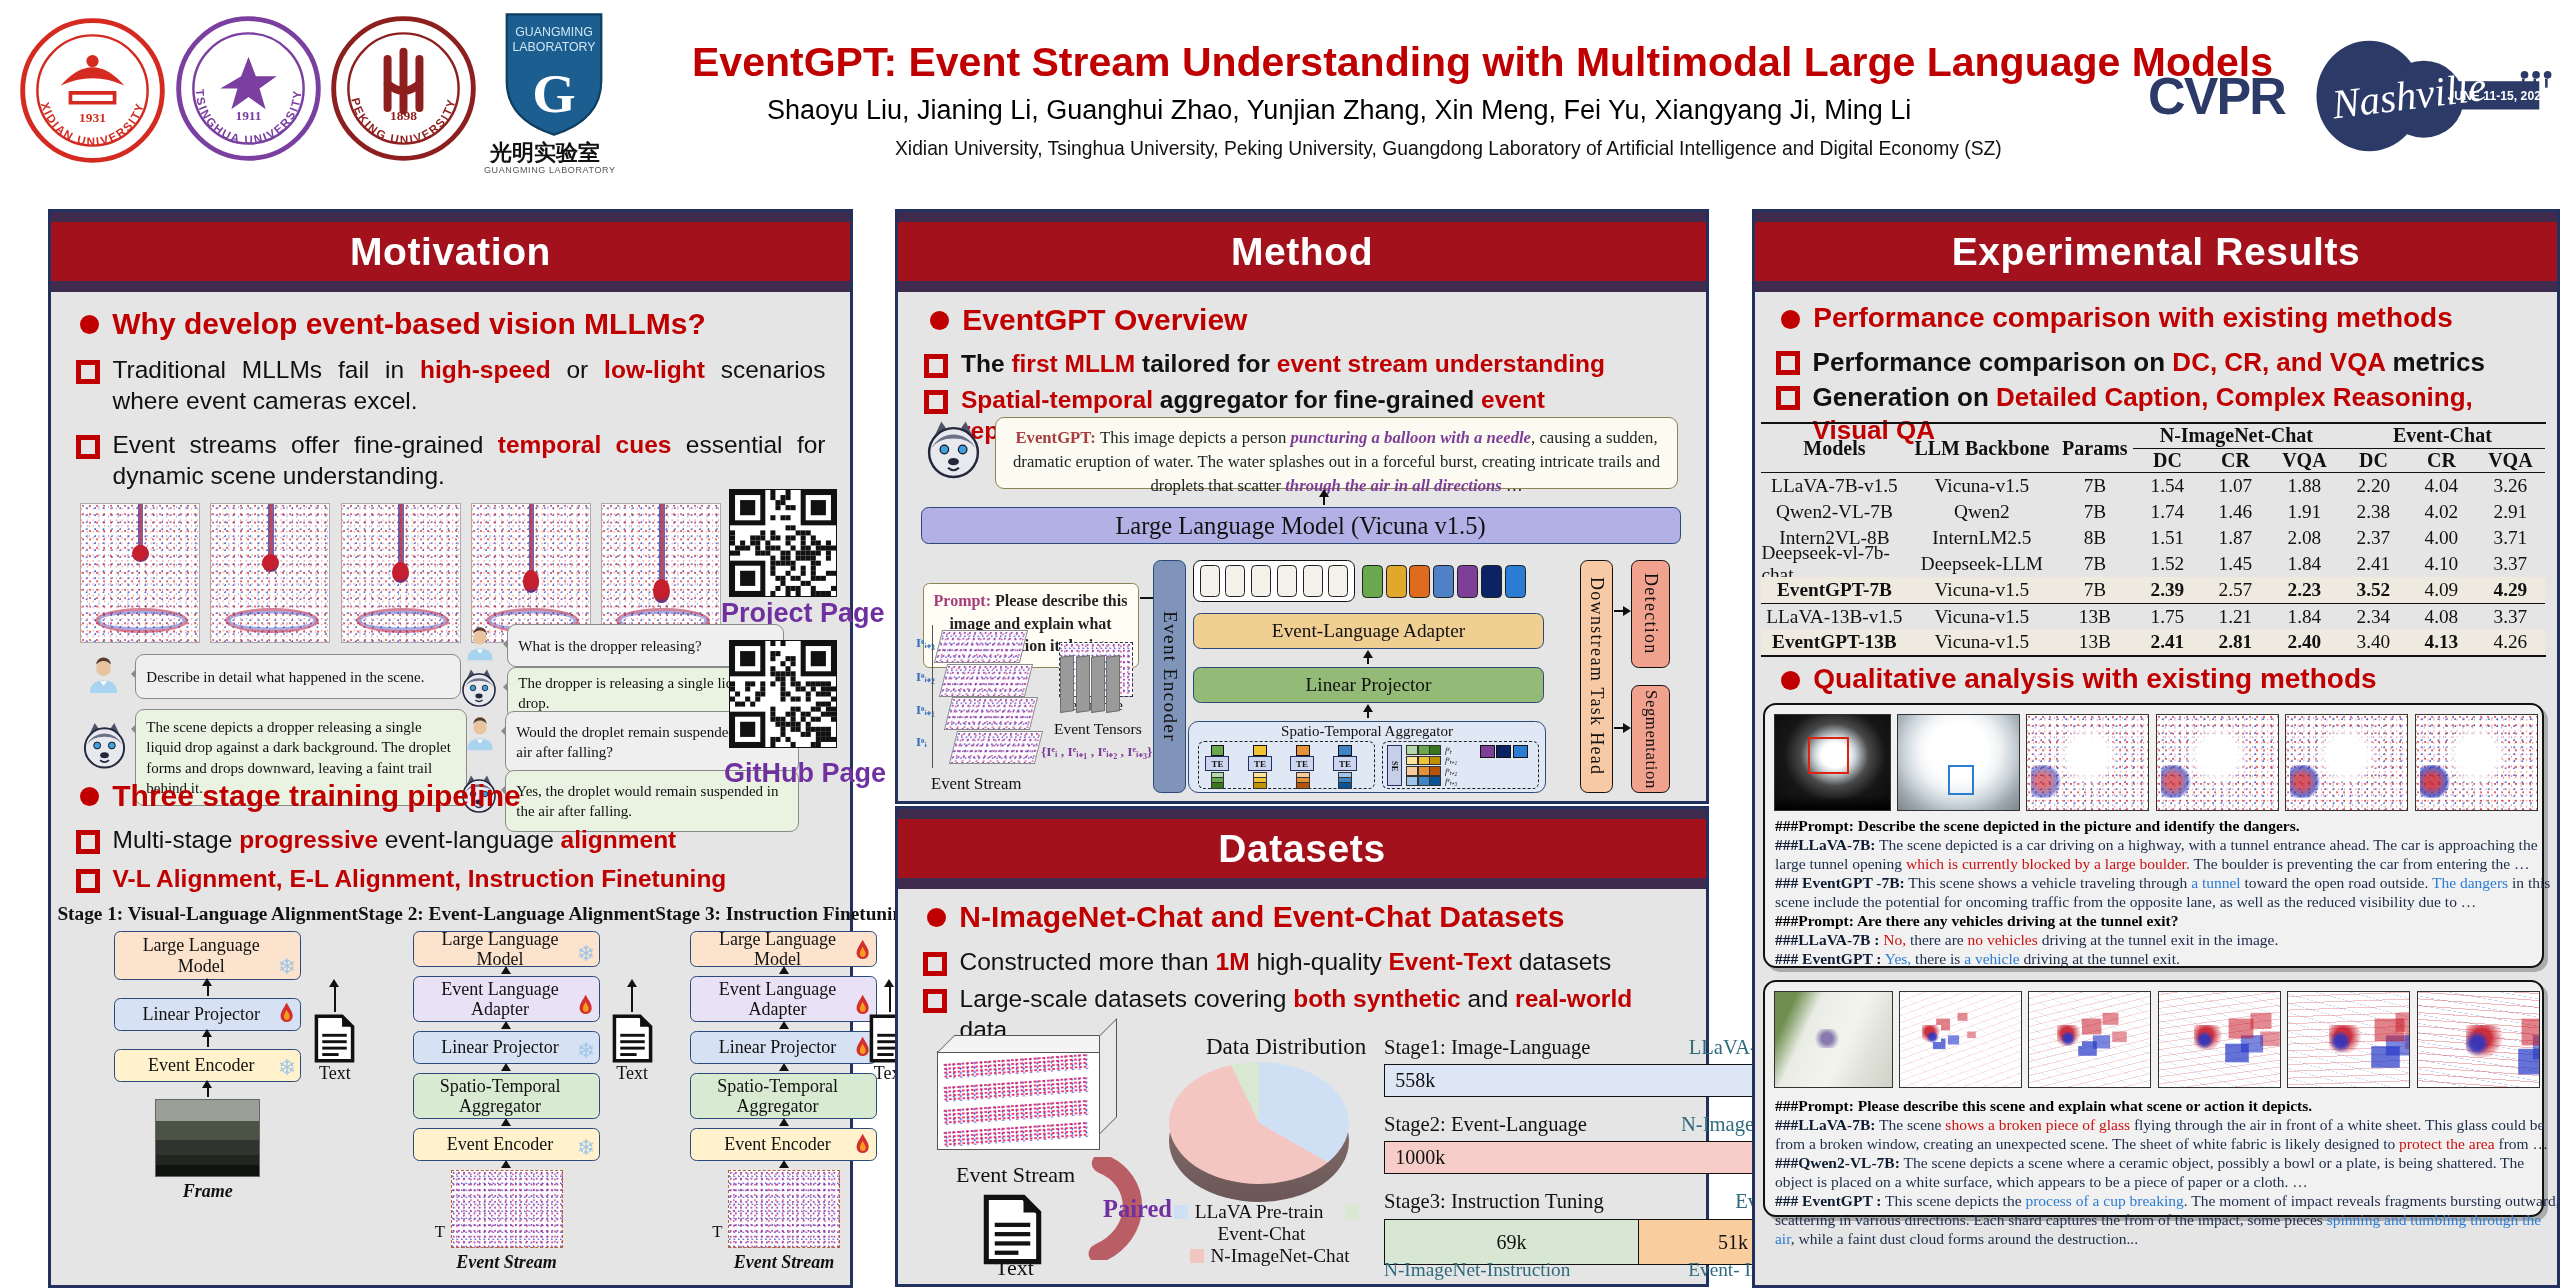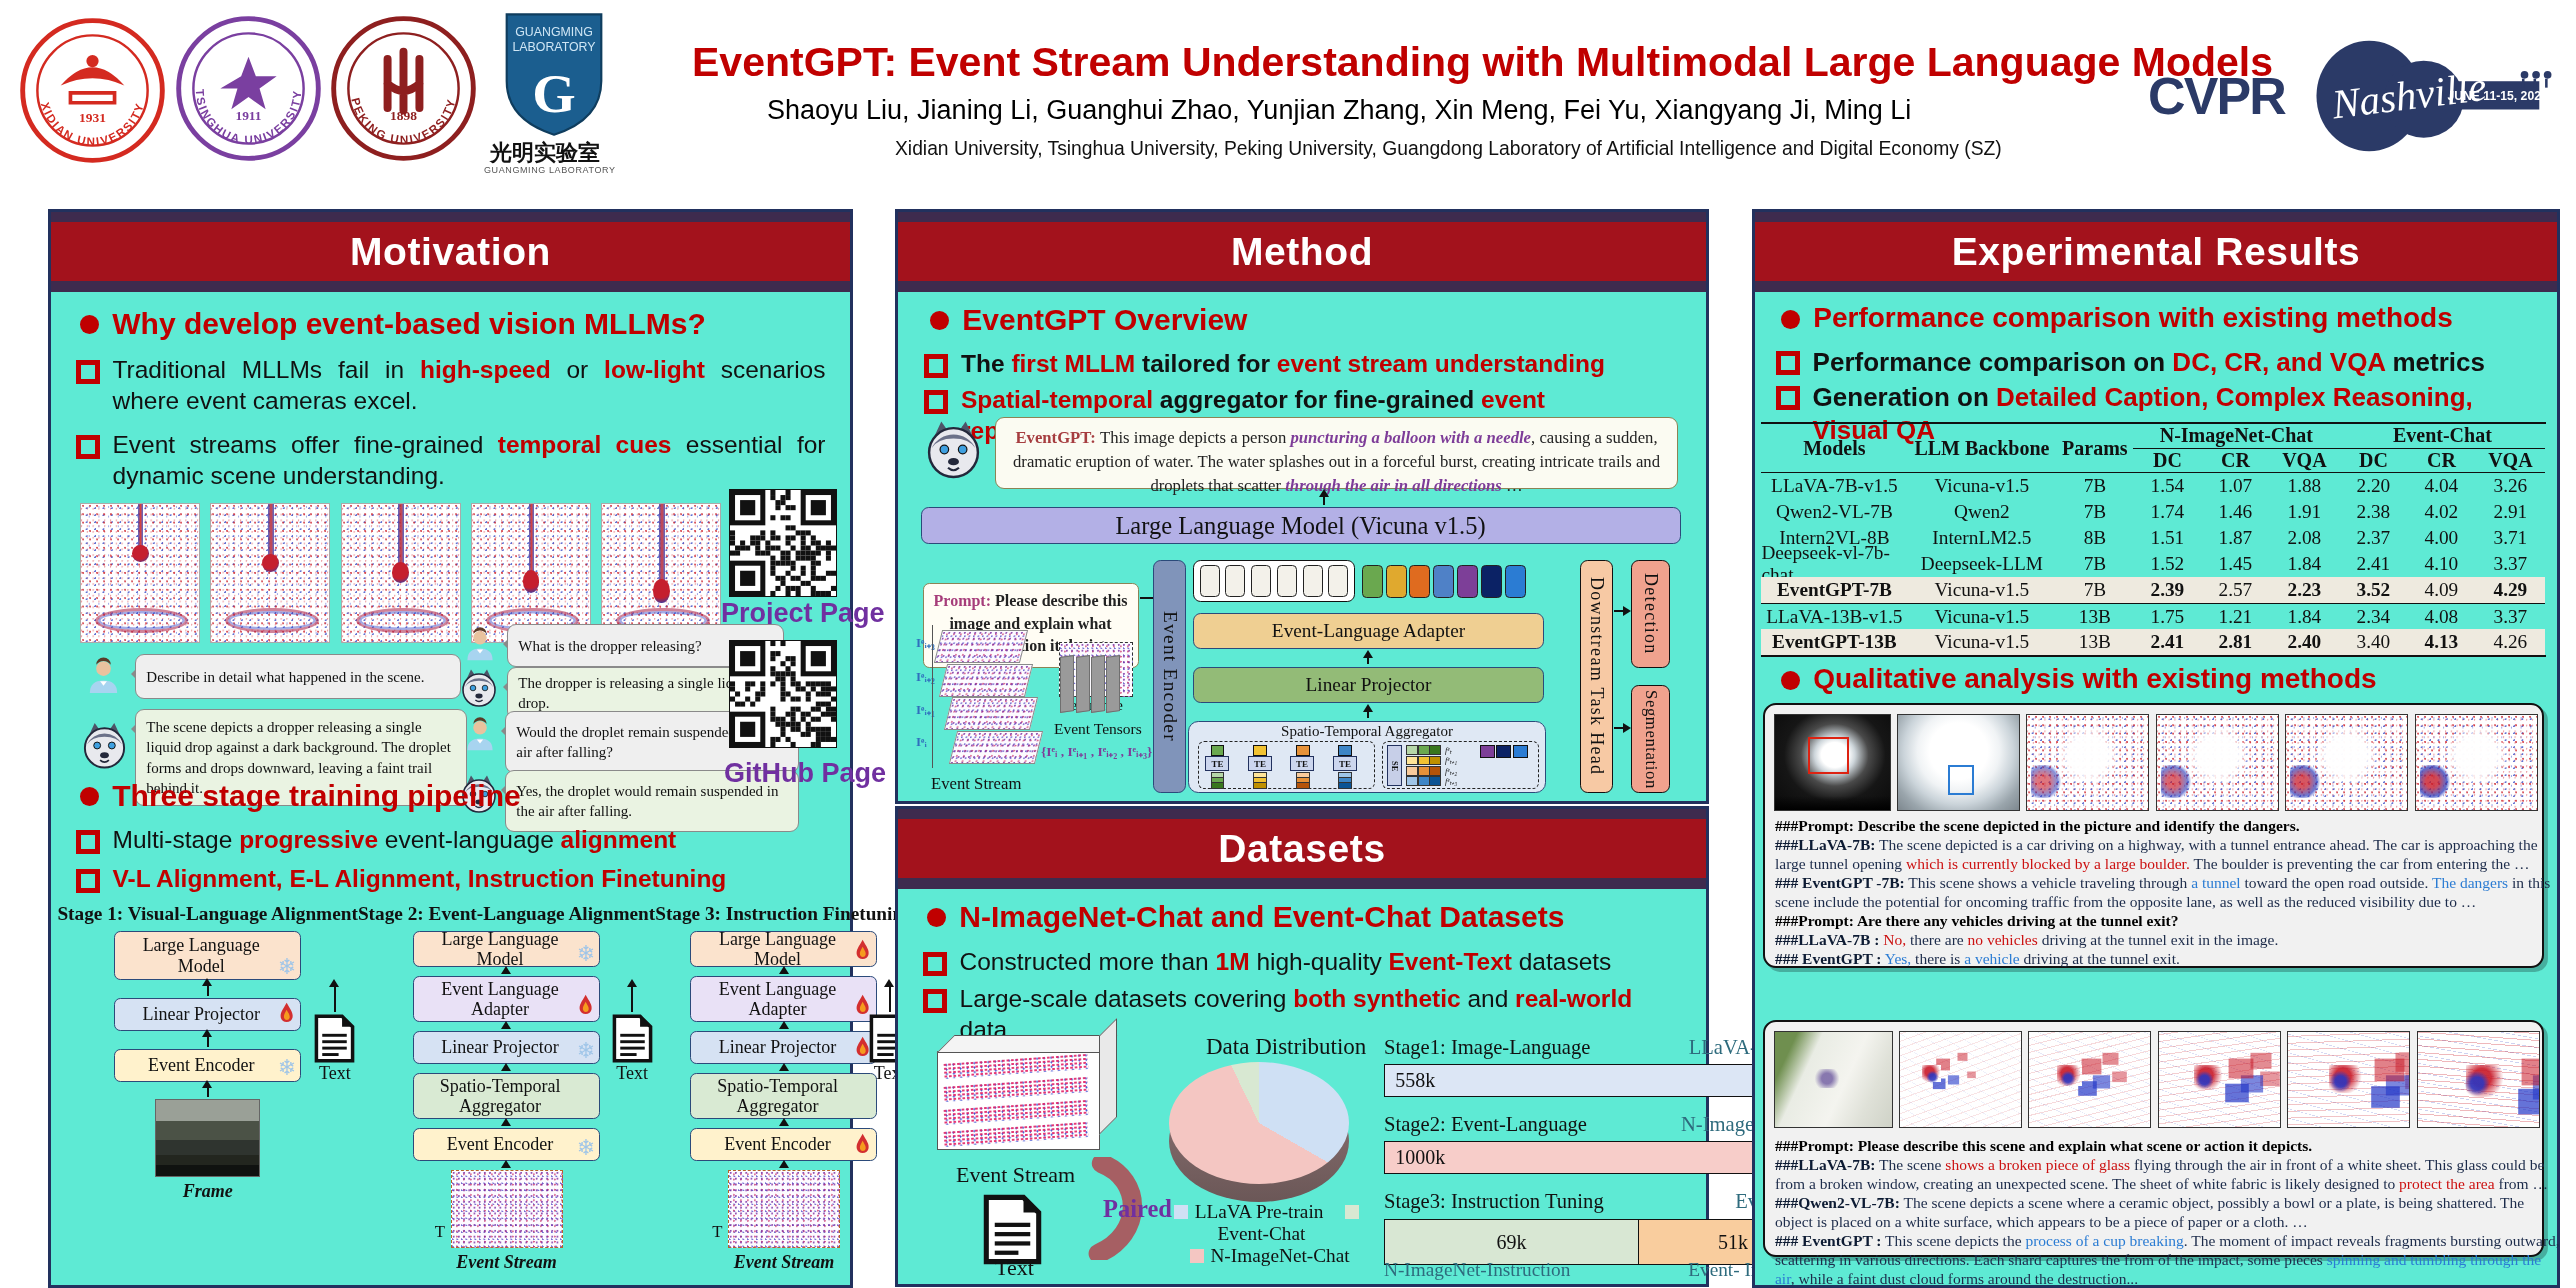--- a/index.html
+++ b/index.html
@@ -1,19 +1,19 @@
 <!DOCTYPE html>
 <html style="font-size:10.3px"><head>
 <meta charset="utf-8">
 <style>
   html,body{margin:0;padding:0;background:#fff;}
   .poster{position:relative;width:2576px;height:1288px;background:#ffffff;
     font-family:"Liberation Sans",sans-serif;overflow:hidden;}
   
-  .panel{position:absolute;background:#5eead4;border:3.2px solid #22315e;}
+  .panel{position:absolute;background:#e5e5e5;border:3.2px solid #22315e;}
   .band1{height:10.3px;background:#3e2b4e;}
   .band2{height:59px;background:#a3121c;color:#fff;display:flex;align-items:center;justify-content:center;
     font-size:39px;font-weight:bold;letter-spacing:0.6px;}
   
   .blt{position:absolute;display:flex;gap:13px;align-items:flex-start;}
   .dot{flex:none;width:19.3px;height:19.3px;border-radius:50%;background:#c00000;margin-top:7.7px;}
   .sqb{flex:none;width:14px;height:14px;border:5.2px solid #c00000;margin-top:5.2px;}
   .blt-h{font-weight:bold;color:#c00000;font-size:30px;line-height:1.15;}
   .blt-t{font-size:24.5px;line-height:1.25;}
   .sg-k{color:#111;} .sg-r{color:#c00000;font-weight:bold;}
@@ -1076,21 +1076,21 @@
           <div class="qline" style="left: 10.3px; top: 131px;"><span class="sg-nm">###LLaVA-7B:</span><span class="sg-n"> The scene depicted is a car driving on a highway, with a tunnel entrance ahead. The car is approaching the</span></div>
           <div class="qline" style="left: 10.3px; top: 150px;"><span class="sg-n">large tunnel opening </span><span class="sg-rr">which is currently blocked by a large boulder.</span><span class="sg-n"> The boulder is preventing the car from entering the …</span></div>
           <div class="qline" style="left: 10.3px; top: 169px;"><span class="sg-nm">### EventGPT -7B:</span><span class="sg-n"> This scene shows a vehicle traveling through </span><span class="sg-bb">a tunnel</span><span class="sg-n"> toward the open road outside. </span><span class="sg-bb">The dangers</span><span class="sg-n"> in this</span></div>
           <div class="qline" style="left: 10.3px; top: 188px;"><span class="sg-n">scene include the potential for oncoming traffic from the opposite lane, as well as the reduced visibility due to …</span></div>
           <div class="qline" style="left: 10.3px; top: 207px;"><span class="sg-qb">###Prompt: Are there any vehicles driving at the tunnel exit?</span></div>
           <div class="qline" style="left: 10.3px; top: 226px;"><span class="sg-nm">###LLaVA-7B :</span><span class="sg-rr"> No,</span><span class="sg-n">  there are </span><span class="sg-rr">no vehicles</span><span class="sg-n"> driving at the tunnel exit in the image.</span></div>
           <div class="qline" style="left: 10.3px; top: 245px;"><span class="sg-nm">### EventGPT :</span><span class="sg-bb"> Yes,</span><span class="sg-n">  there is </span><span class="sg-bb">a vehicle</span><span class="sg-n"> driving at the tunnel exit.</span></div>
         </div>
     </div>
 
-    <div class="qualbox" style="left:7.7px;top:808px;width:781px;height:237px;">
+    <div class="qualbox" style="left:7.7px;top:768px;width:781px;height:237px;">
       <div class="imgrow" id="splashRow" style="left:9px;top:9px;">
           <div class="evimg" style="width: 117px; height: 95px; background: linear-gradient(115deg, rgb(111, 143, 79) 0px, rgb(111, 143, 79) 14%, rgb(233, 236, 228) 30%, rgb(244, 244, 239) 58%, rgb(223, 225, 216) 78%, rgb(207, 210, 199) 100%);">
             <div style="position: absolute; left: 37px; top: 37px; width: 30px; height: 19.3px; background: radial-gradient(circle, rgba(110, 90, 160, 0.8) 30%, transparent 70%);"></div>
           </div>
           <div class="evimg" style="width: 121px; height: 95px; background: repeating-linear-gradient(-20deg, transparent 0px, transparent 5.8px, rgba(205, 35, 45, 0.12) 5.8px, rgba(205, 35, 45, 0.12) 6.8px), repeating-linear-gradient(30deg, transparent 0px, transparent 8.4px, rgba(45, 65, 195, 0.08) 8.4px, rgba(45, 65, 195, 0.08) 9px) rgb(255, 255, 255);">
             <div style="position: absolute; left: 22px; top: 33px; width: 19.3px; height: 16.7px; background: radial-gradient(circle at 40% 40%, rgba(200, 25, 40, 0.9) 30%, transparent 70%); box-shadow: rgba(200, 25, 40, 0.55) 11.6px -9px 0px -2.6px, rgba(35, 55, 200, 0.6) 22px 6.4px 0px -3.9px, rgba(35, 55, 200, 0.7) 7.7px 10.3px 0px -3.2px, rgba(200, 25, 40, 0.5) 31px -16.7px 0px -4.5px, rgba(200, 25, 40, 0.45) 40px 1.3px 0px -5.2px;"></div>
             <div style="position: absolute; left: 26px; top: 39px; width: 13px; height: 11.6px; background: radial-gradient(circle, rgba(35, 55, 200, 0.85) 35%, transparent 70%);"></div>
           </div>
           <div class="evimg" style="width: 121px; height: 95px; background: repeating-linear-gradient(-14deg, transparent 0px, transparent 5.8px, rgba(205, 35, 45, 0.17) 5.8px, rgba(205, 35, 45, 0.17) 6.8px), repeating-linear-gradient(25deg, transparent 0px, transparent 8.4px, rgba(45, 65, 195, 0.12) 8.4px, rgba(45, 65, 195, 0.12) 9px) rgb(255, 255, 255);">
             <div style="position: absolute; left: 28px; top: 33px; width: 24.5px; height: 20.6px; background: radial-gradient(circle at 40% 40%, rgba(200, 25, 40, 0.9) 30%, transparent 70%); box-shadow: rgba(200, 25, 40, 0.55) 22px -9px 0px -2.6px, rgba(35, 55, 200, 0.6) 32px 6.4px 0px -3.9px, rgba(35, 55, 200, 0.7) 18px 13px 0px -3.2px, rgba(200, 25, 40, 0.5) 41px -16.7px 0px -4.5px, rgba(200, 25, 40, 0.45) 50px 1.3px 0px -5.2px;"></div>

